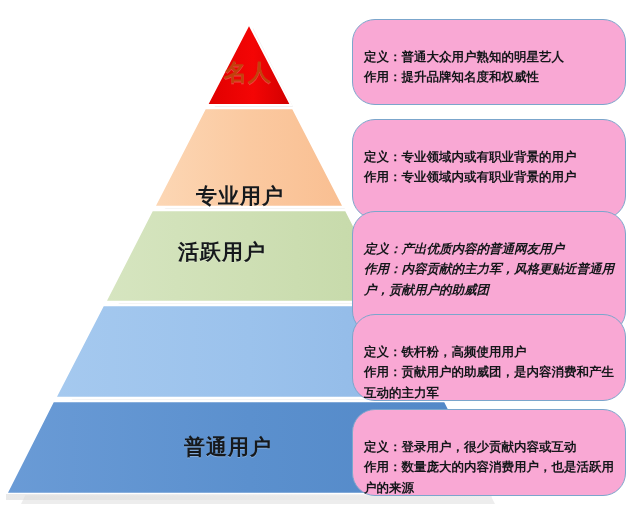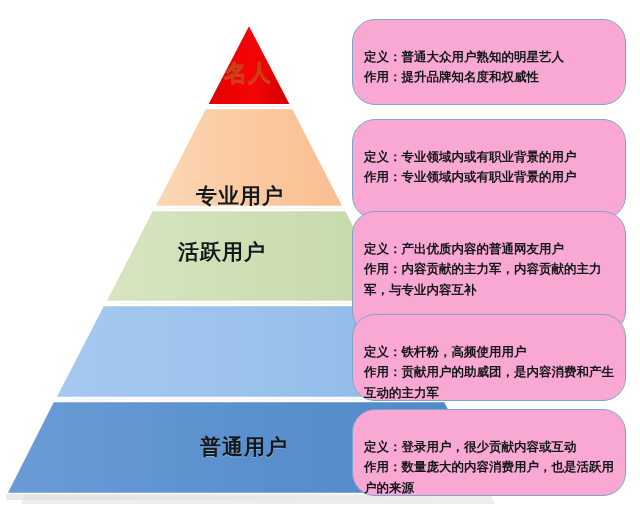--- a/index.html
+++ b/index.html
@@ -38,21 +38,21 @@
     color: #16191c;
     font-weight: bold;
     white-space: nowrap;
     letter-spacing: 1px;
     text-shadow: 0 1px 0 rgba(255,255,255,0.25);
   }
   .tier-label.tl-0 { font-size: 23px; left: 224px; top: 57px; color:#c2410c; }
   .tier-label.tl-1 { font-size: 21px; left: 196px; top: 142px; margin-top: 40px; }
   .tier-label.tl-2 { font-size: 21px; left: 178px; top: 238px; }
   .tier-label.tl-3 { font-size: 21px; left: 166px; top: 333px; }
-  .tier-label.tl-4 { font-size: 21px; left: 200px; top: 433px; }
+  .tier-label.tl-4 { font-size: 21px; left: 184px; top: 433px; }
 
   
   .callout {
     position: absolute;
     box-sizing: border-box;
     background: #f9a8d4;
     border: 1.6px solid #7ba6cc;
     border-radius: 23px;
     padding: 27px 11px 8px 11px;
     color: #14171a;
@@ -63,21 +63,21 @@
     width: 274px;
   }
   .callout .line {
     white-space: normal;
   }
   .callout .line + .line {
     margin-top: 0;
   }
   .cbox-0 { top: 19px;  height: 86px; }
   .cbox-1 { top: 119px; height: 100px; }
-  .cbox-2 { top: 211px; height: 123px; }
+  .cbox-2 { top: 211px; height: 123px; font-style: italic; }
   .cbox-3 { top: 314px; height: 87px; }
   .cbox-4 { top: 409px; height: 87px; }
 </style>
 </head>
 <body>
 
 <div id="stage">
 
   <div id="pyramid-wrap">
     <svg id="pyramid-svg" width="500" height="516" viewBox="0 0 500 516">
@@ -139,21 +139,21 @@
     <div class="line">作用：提升品牌知名度和权威性</div>
   </div>
 
   <div class="callout cbox-1">
     <div class="line">定义：专业领域内或有职业背景的用户</div>
     <div class="line">作用：专业领域内或有职业背景的用户</div>
   </div>
 
   <div class="callout cbox-2">
     <div class="line">定义：产出优质内容的普通网友用户</div>
-    <div class="line">作用：内容贡献的主力军，内容贡献的主力军，与专业内容互补</div>
+    <div class="line">作用：内容贡献的主力军，风格更贴近普通用户，贡献用户的助威团</div>
   </div>
 
   <div class="callout cbox-4">
     <div class="line">定义：登录用户，很少贡献内容或互动</div>
     <div class="line">作用：数量庞大的内容消费用户，也是活跃用户的来源</div>
   </div>
 
   <div class="callout cbox-3">
     <div class="line">定义：铁杆粉，高频使用用户</div>
     <div class="line">作用：贡献用户的助威团，是内容消费和产生互动的主力军</div>

